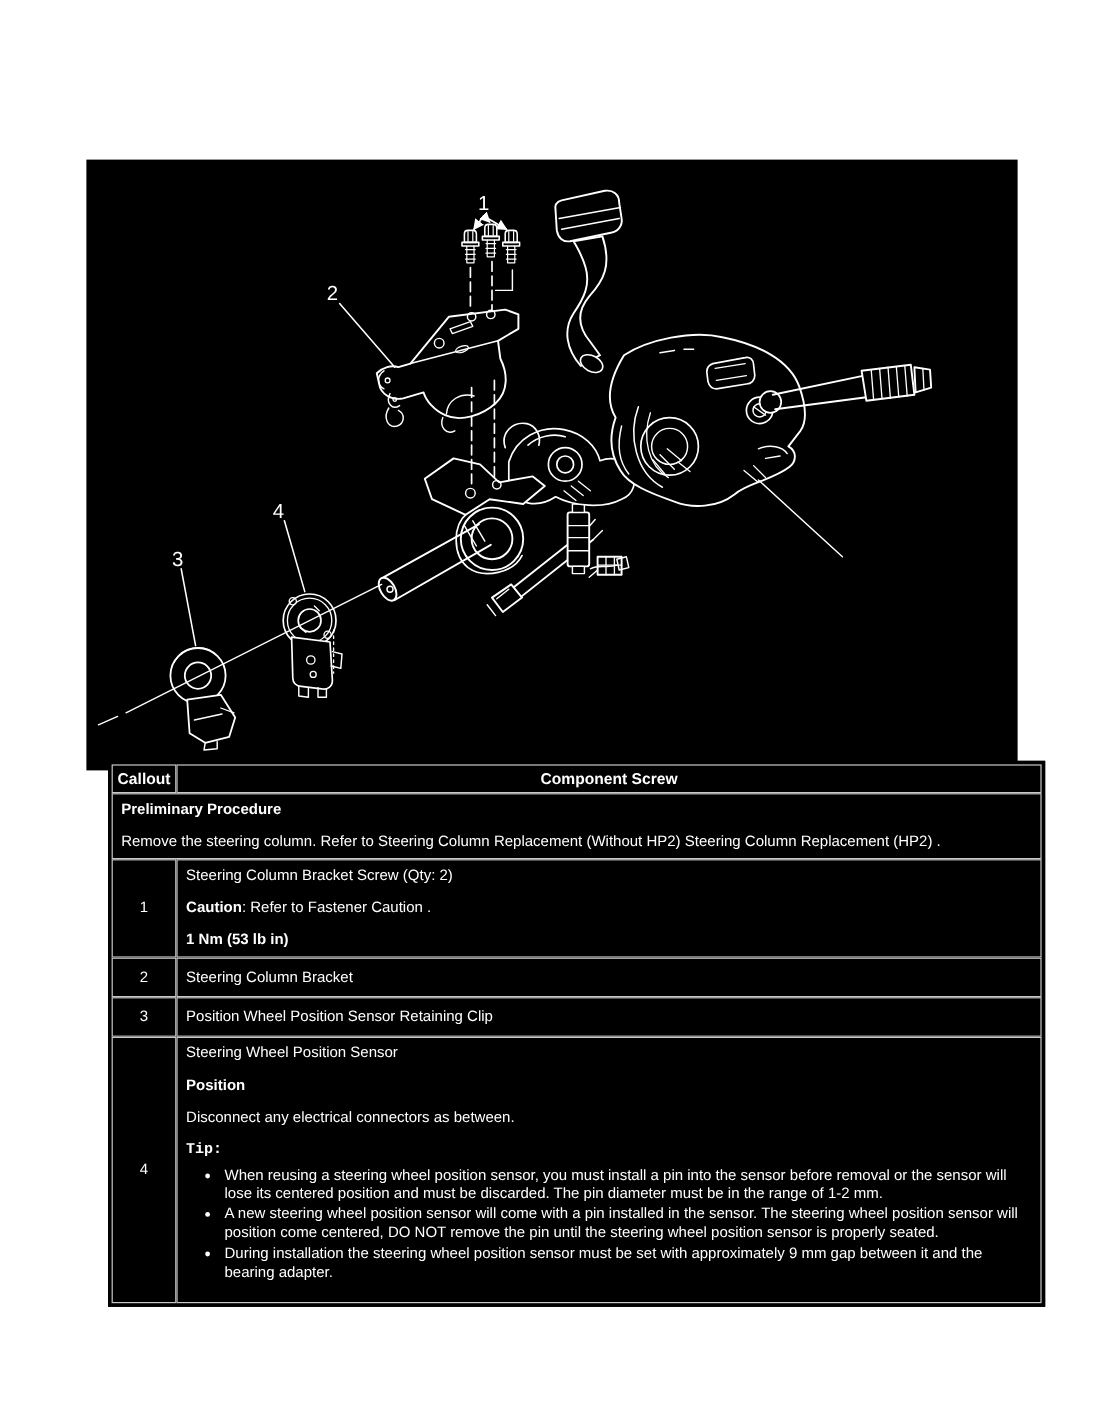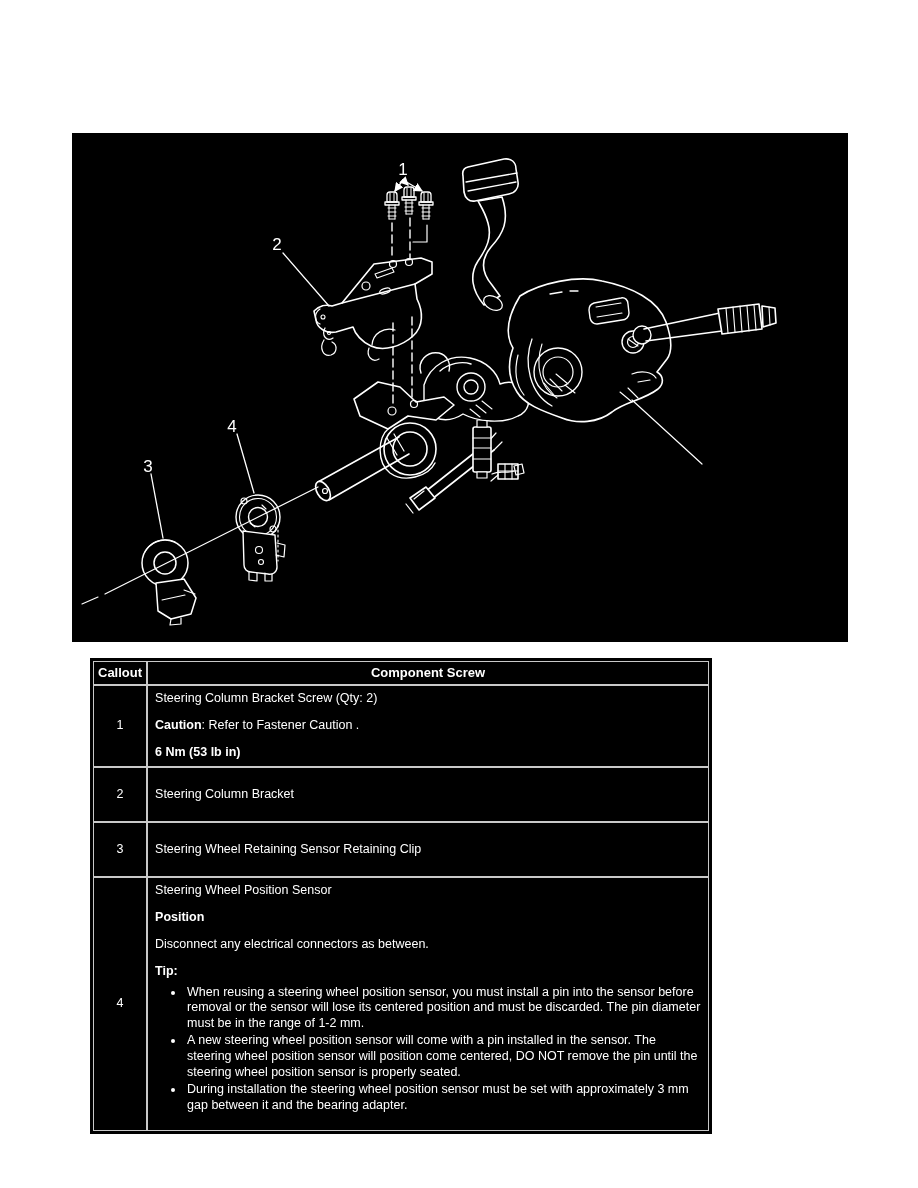--- a/index.html
+++ b/index.html
@@ -6,37 +6,37 @@
   body{
     width:918px;height:1188px;position:relative;background:#ffffff;
     font-family:"Liberation Sans",sans-serif;
   }
   .figure{
     position:absolute;left:72px;top:133px;width:776px;height:509px;
     background:#000;
   }
   .figure svg{display:block;width:776px;height:509px;}
   .callout-num{font-family:"Liberation Sans",sans-serif;font-size:17px;fill:#fff;}
-  .tblwrap{position:absolute;left:90px;top:658px;width:622px;}
+  .tblwrap{position:absolute;left:90px;top:634px;width:781px;}
   table.callouts{
     width:100%;border-collapse:separate;border-spacing:0;
     background:#000;border:3px solid #000;color:#fff;
     font-size:12.5px;line-height:1.2;
   }
   table.callouts th, table.callouts td{
     border:1px solid #c9c9c9;background:#000;vertical-align:middle;
   }
   table.callouts th{
     font-weight:bold;text-align:center;font-size:13px;padding:3px 4px;
   }
   th.col-callout, td.num{width:44px;text-align:center;}
   td.cell{padding:2px 7px;vertical-align:top;}
-  td.single{padding:19px 7px;}
+  td.single{padding:8px 7px;}
   td.cell p{margin:3px 0 12px;}
-  td.cell p.tight{margin:3px 0 6px;}
+  td.cell p.tight{margin:3px 0 6px;font-family:Liberation Mono, monospace;}
   td.cell p:last-child{margin-bottom:4px;}
   .b{font-weight:bold;}
   ul.tips{margin:0 0 14px;padding-left:30px;list-style-type:disc;}
   ul.tips li{margin:0 0 1px;padding-left:2px;line-height:1.27;}
 </style>
 </head>
 <body>
 
 <div class="figure">
   <svg viewBox="0 0 776 509" fill="none" stroke="#ffffff" stroke-width="1.6" stroke-linecap="round" stroke-linejoin="round">
@@ -223,44 +223,50 @@
 <div class="tblwrap">
   <table class="callouts">
     <thead>
       <tr>
         <th class="col-callout">Callout</th>
         <th>Component Screw</th>
       </tr>
     </thead>
     <tbody>
       <tr>
+        <td class="cell" colspan="2">
+          <p class="b">Preliminary Procedure</p>
+          <p>Remove the steering column. Refer to Steering Column Replacement (Without HP2) Steering Column Replacement (HP2) .</p>
+        </td>
+      </tr>
+      <tr>
         <td class="num">1</td>
         <td class="cell">
           <p>Steering Column Bracket Screw (Qty: 2)</p>
           <p><span class="b">Caution</span><span>: Refer to Fastener Caution .</span></p>
-          <p class="b">6 Nm (53 lb in)</p>
+          <p class="b">1 Nm (53 lb in)</p>
         </td>
       </tr>
       <tr>
         <td class="num">2</td>
         <td class="single">Steering Column Bracket</td>
       </tr>
       <tr>
         <td class="num">3</td>
-        <td class="single">Steering Wheel Retaining Sensor Retaining Clip</td>
+        <td class="single">Position Wheel Position Sensor Retaining Clip</td>
       </tr>
       <tr>
         <td class="num">4</td>
         <td class="cell">
           <p>Steering Wheel Position Sensor</p>
           <p class="b">Position</p>
           <p>Disconnect any electrical connectors as between.</p>
           <p class="b tight">Tip:</p>
           <ul class="tips">
             <li>When reusing a steering wheel position sensor, you must install a pin into the sensor before removal or the sensor will lose its centered position and must be discarded. The pin diameter must be in the range of 1-2 mm.</li>
             <li>A new steering wheel position sensor will come with a pin installed in the sensor. The steering wheel position sensor will position come centered, DO NOT remove the pin until the steering wheel position sensor is properly seated.</li>
-            <li>During installation the steering wheel position sensor must be set with approximately 3 mm gap between it and the bearing adapter.</li>
+            <li>During installation the steering wheel position sensor must be set with approximately 9 mm gap between it and the bearing adapter.</li>
           </ul>
         </td>
       </tr>
     </tbody>
   </table>
 </div>
 
 </body></html>

